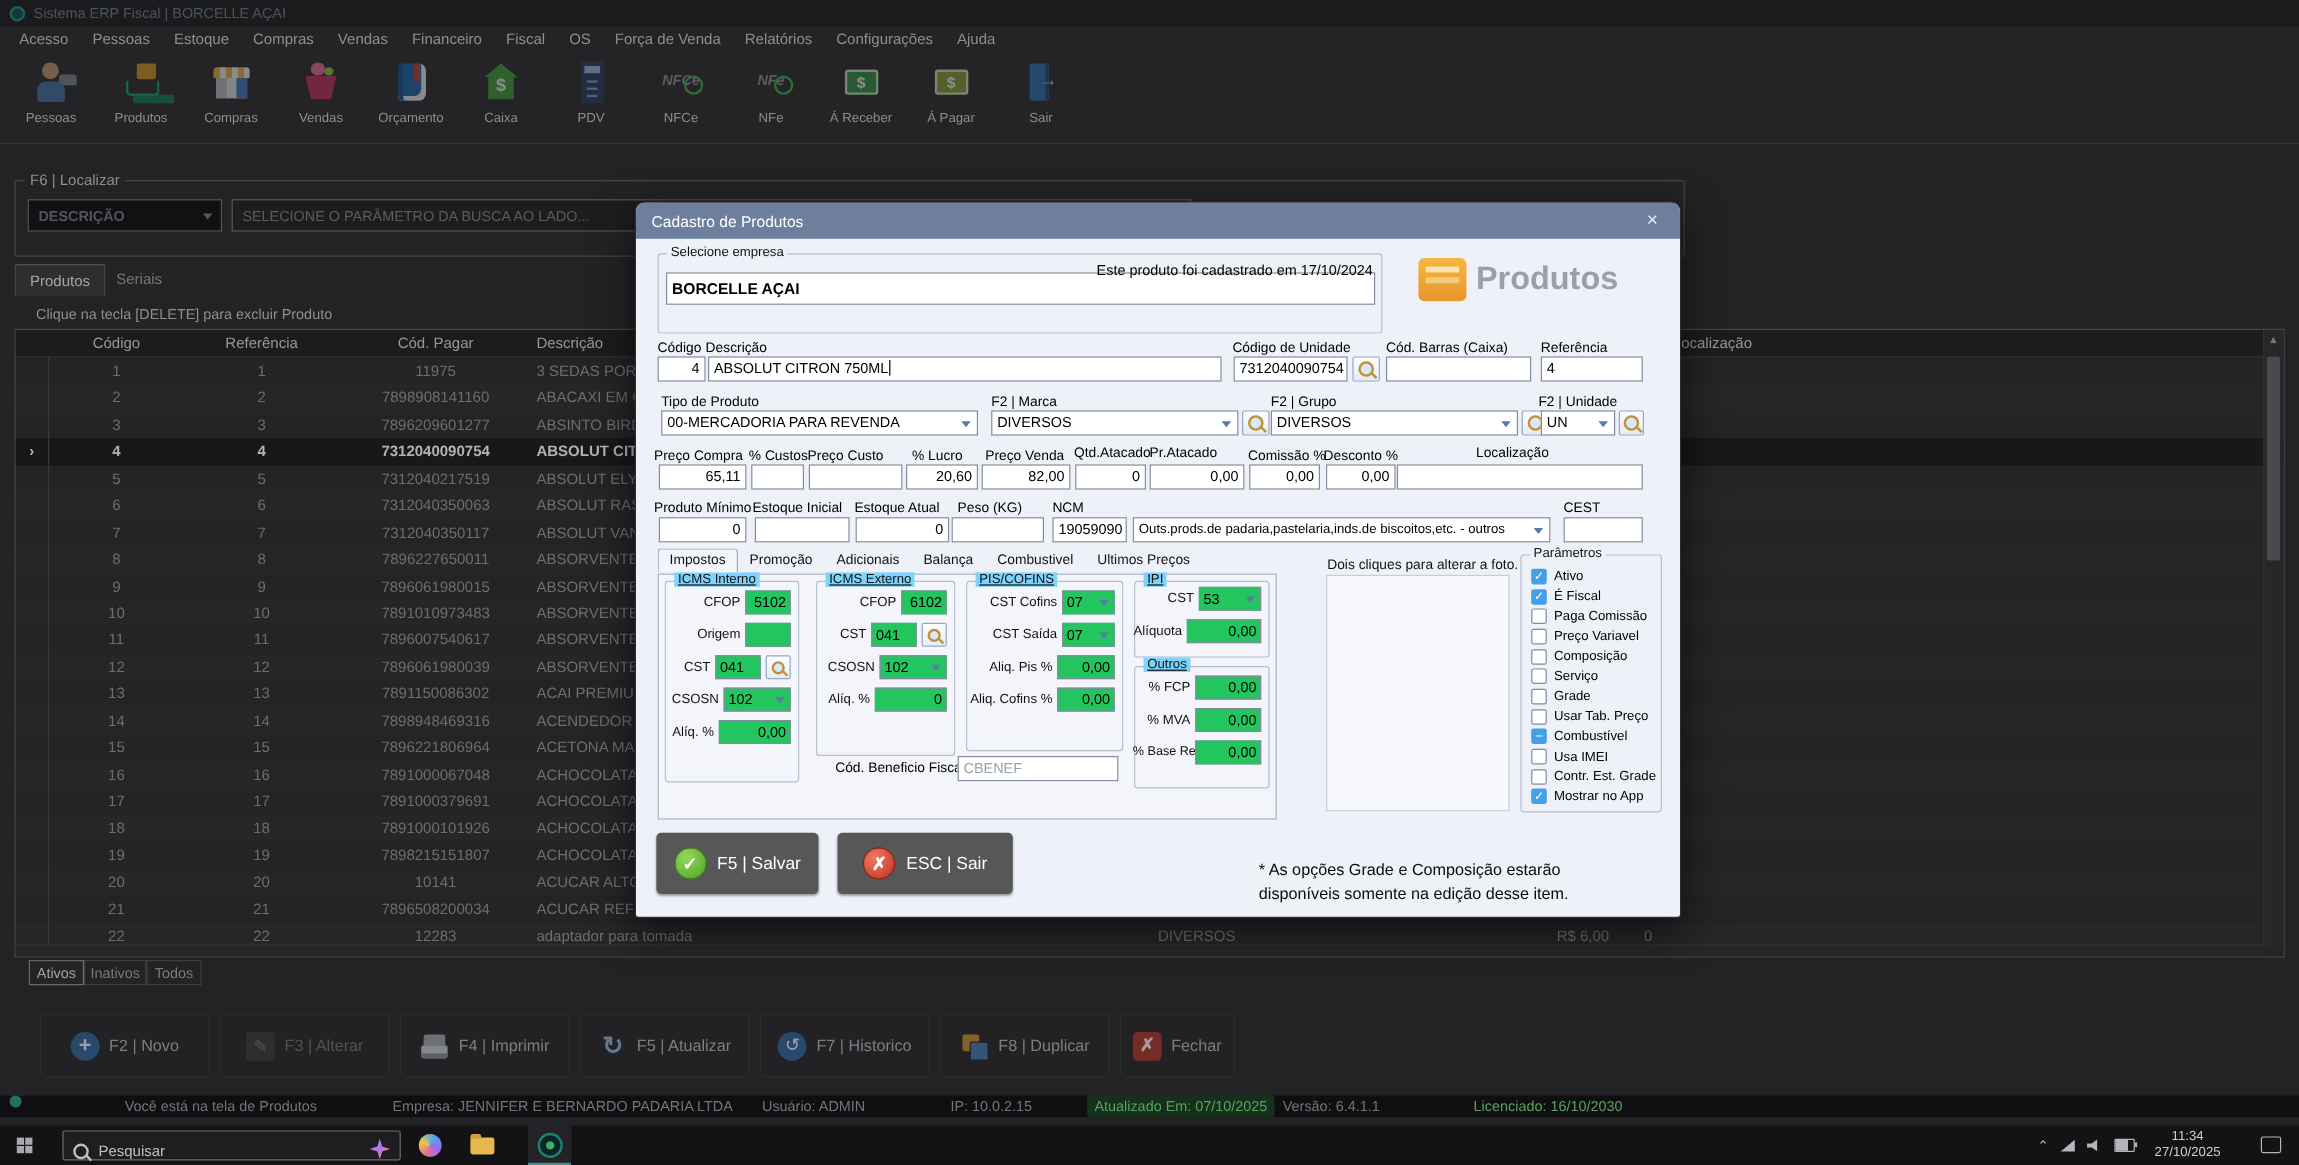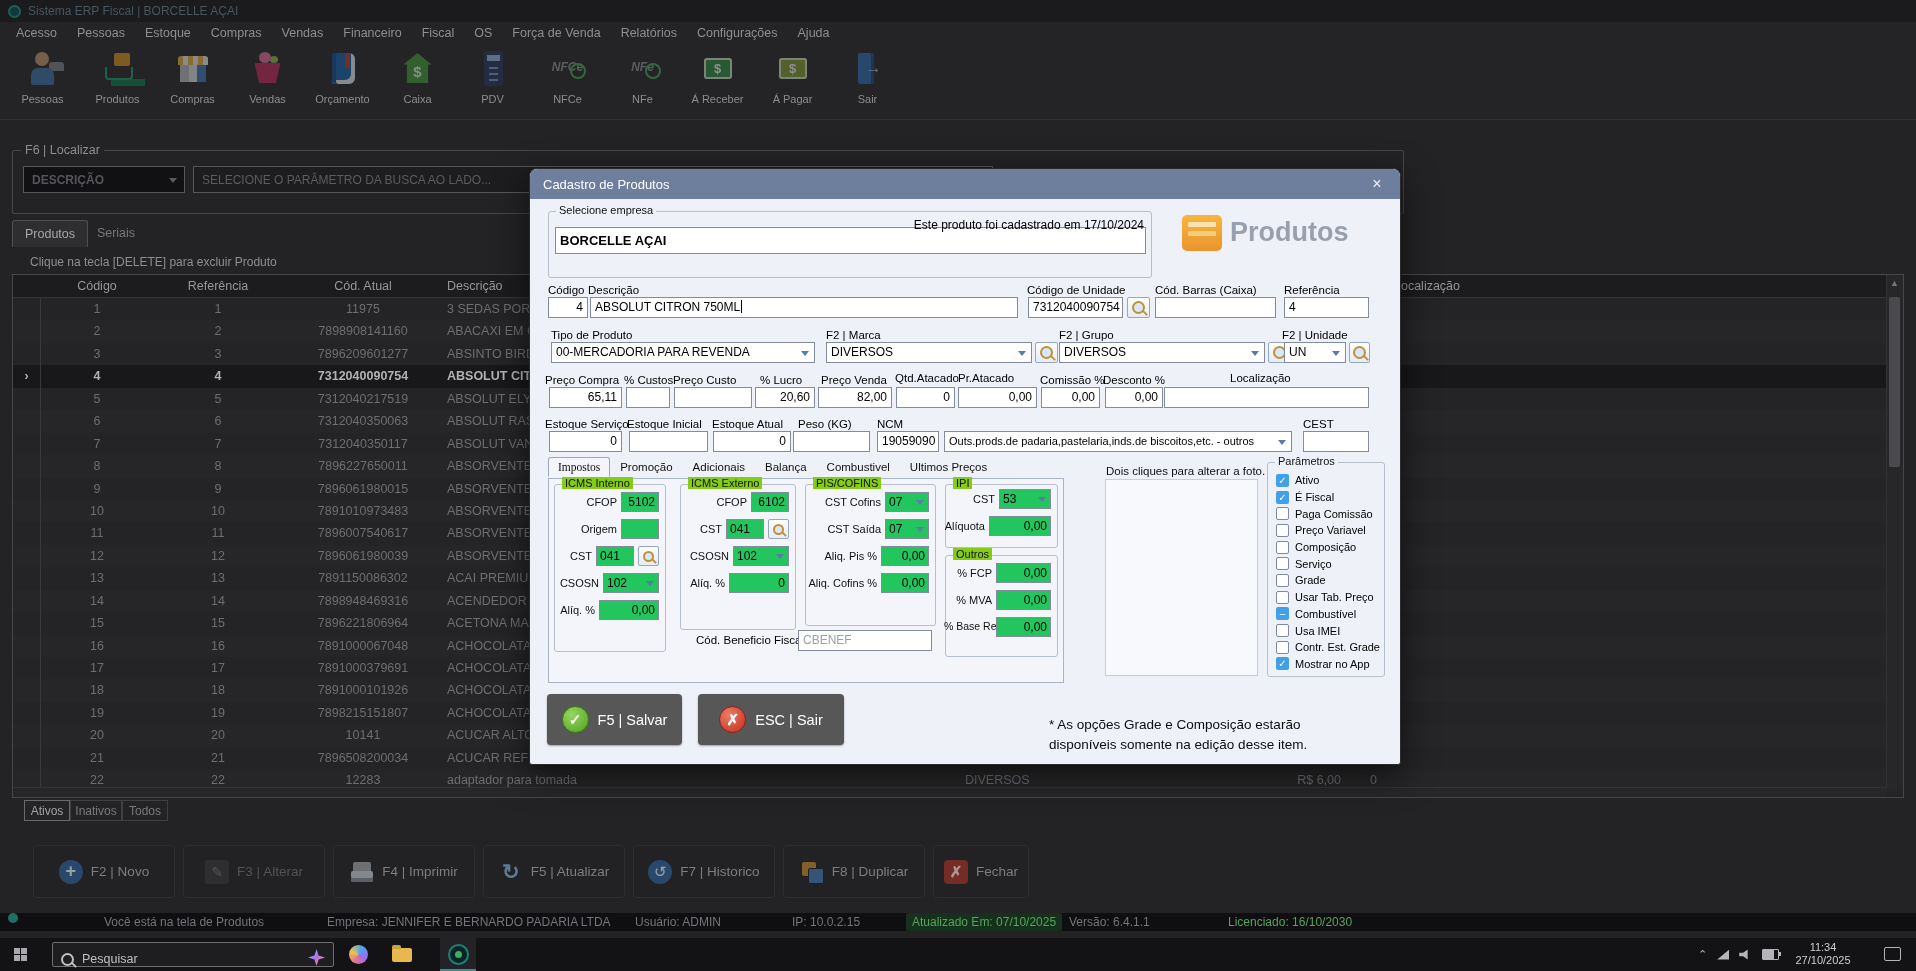--- a/index.html
+++ b/index.html
@@ -128,41 +128,41 @@
   .notif{position:absolute;top:9px;width:15px;height:12px;border:1px solid #b5b5b9;border-radius:2px;}
 
   
   .dialog{position:absolute;left:529px;top:168px;width:872px;height:597px;background:#eef1f8;border:1px solid #2c2c2e;border-radius:8px 8px 3px 3px;box-shadow:0 10px 34px rgba(0,0,0,.6);box-sizing:border-box;}
   .dtitle{position:absolute;left:0;top:0;width:100%;height:30px;background:#6e7f9e;border-radius:7px 7px 0 0;display:flex;align-items:center;padding-left:13px;box-sizing:border-box;}
   .dtitle span{color:#fff;font-size:13px;}
   .dclose{position:absolute;right:12px;top:5px;width:22px;height:20px;color:#edf1f8;font-size:16px;text-align:center;line-height:20px;}
 
   .grp{position:absolute;border:1px solid #b6bfce;border-radius:3px;box-sizing:border-box;}
   .glab{position:absolute;top:-8px;left:7px;background:#eef1f8;padding:0 3px;font-size:11px;color:#111;white-space:nowrap;}
-  .on-panel .glab{background:#84cc16;}
+  .on-panel .glab{background:#7dd3fc;text-decoration:underline;}
 
   .dlbl{position:absolute;font-size:11.5px;color:#000;white-space:nowrap;}
   .dinp{position:absolute;background:#fff;border:1px solid #828c9e;font-size:12px;color:#000;line-height:19px;padding:0 4px;box-sizing:border-box;height:21px;white-space:nowrap;overflow:hidden;}
   .num{text-align:right;}
   .dsel{padding-right:15px;}
   .dsel::after{content:"";position:absolute;right:5px;top:8px;border-left:4px solid transparent;border-right:4px solid transparent;border-top:5px solid #5c79a8;}
   .caret{display:inline-block;width:1px;height:13px;background:#000;vertical-align:-2px;margin-left:1px;}
   .mag{position:absolute;width:23px;height:21px;background:linear-gradient(#fdfdfe,#e6ecf5);border:1px solid #93a7c7;border-radius:2px;display:flex;align-items:center;justify-content:center;box-sizing:border-box;}
   .lens{width:9px;height:9px;border:2px solid #c09135;border-radius:50%;background:#d8e8f8;position:relative;}
   .lens::after{content:"";position:absolute;width:6px;height:2px;background:#c09135;transform:rotate(45deg);right:-5px;bottom:-2px;}
   .placeholder{color:#9aa0aa;}
 
   .reg-note{position:absolute;left:0;top:49px;width:614px;text-align:right;font-size:12px;color:#000;}
   .prod-head-ic{position:absolute;left:652px;top:46px;width:40px;height:36px;background:linear-gradient(#f6b63e,#e9952c);border-radius:5px;}
   .prod-head-ic::before{content:"";position:absolute;left:6px;top:7px;width:28px;height:5px;background:#fae3ae;border-radius:1px;box-shadow:0 9px 0 #f3cd7d;}
   .prod-head-title{position:absolute;left:700px;top:48px;font-size:27px;font-weight:bold;color:#99a0ad;}
 
   .dtabs{position:absolute;left:18px;top:288px;display:flex;}
   .dtab{padding:3px 9px;font-size:11.5px;color:#111;border:1px solid transparent;white-space:nowrap;}
-  .dtab.sel{background:#f3f5fa;border-color:#9aa7bd;border-bottom-color:#f3f5fa;border-radius:3px 3px 0 0;position:relative;z-index:3;font-family:Liberation Serif, serif;}
+  .dtab.sel{background:#f3f5fa;border-color:#9aa7bd;border-bottom-color:#f3f5fa;border-radius:3px 3px 0 0;position:relative;z-index:3;}
   .dpanel{position:absolute;left:18px;top:309px;width:516px;height:205px;background:#f3f5fa;border:1px solid #a9b4c6;box-sizing:border-box;z-index:1;}
 
   .grow{display:flex;align-items:center;justify-content:flex-end;margin:7px 6px 0 0;gap:4px;}
   .grl{font-size:11px;color:#111;text-align:right;white-space:nowrap;}
   .grl.two{width:48px;font-size:10.5px;line-height:1.1;}
   .ginp{background:#22c55e;border:1px solid #828c9e;height:20px;font-size:12px;color:#000;line-height:18px;padding:0 3px;box-sizing:border-box;flex:none;overflow:hidden;white-space:nowrap;}
   .gsel{position:relative;padding-right:14px;}
   .gsel::after{content:"";position:absolute;right:4px;top:7px;border-left:4px solid transparent;border-right:4px solid transparent;border-top:5px solid #5c79a8;}
   .w38{width:38px;} .w44{width:44px;} .w48{width:48px;} .w52{width:52px;} .w55{width:55px;} .w56{width:56px;} .w60{width:60px;} .w62{width:62px;}
   .magS{width:21px;height:20px;background:linear-gradient(#fdfdfe,#e6ecf5);border:1px solid #93a7c7;border-radius:2px;display:flex;align-items:center;justify-content:center;box-sizing:border-box;flex:none;}
@@ -277,21 +277,21 @@
   <div class="vtab dim" style="left:88px;top:220px;width:56px;">
       <span>Seriais</span>
     </div>
 
   <div class="del-hint">Clique na tecla [DELETE] para excluir Produto</div>
 
   <div class="grid">
     <div class="ghead">
       <span class="c-cod">Código</span>
       <span class="c-ref">Referência</span>
-      <span class="c-bar">Cód. Atual</span>
+      <span class="c-bar">Cód. Pagar</span>
       <span class="c-des">Descrição</span>
       <span class="h-loc">Localização</span>
     </div>
     <div id="rows">
         <div class="trow">
           <span class="c-gut"></span>
           <span class="c-cod">1</span>
           <span class="c-ref">1</span>
           <span class="c-bar">11975</span>
           <span class="c-des">3 SEDAS POR 10</span>
@@ -656,21 +656,21 @@
     <div class="dinp num" style="left:366px;top:218px;width:59px;">0</div>
     <span class="dlbl" style="left:428px;top:203px;">Pr.Atacado</span>
     <div class="dinp num" style="left:428px;top:218px;width:79px;">0,00</div>
     <span class="dlbl" style="left:510px;top:205px;">Comissão %</span>
     <div class="dinp num" style="left:511px;top:218px;width:59px;">0,00</div>
     <span class="dlbl" style="left:573px;top:205px;">Desconto %</span>
     <div class="dinp num" style="left:575px;top:218px;width:58px;">0,00</div>
     <span class="dlbl" style="left:700px;top:203px;">Localização</span>
     <div class="dinp" style="left:634px;top:218px;width:205px;"></div>
 
-    <span class="dlbl" style="left:15px;top:249px;">Estoque Serviço</span>
+    <span class="dlbl" style="left:15px;top:249px;">Produto Mínimo</span>
     <div class="dinp num" style="left:19px;top:262px;width:73px;">0</div>
     <span class="dlbl" style="left:97px;top:249px;">Estoque Inicial</span>
     <div class="dinp num" style="left:99px;top:262px;width:79px;"></div>
     <span class="dlbl" style="left:182px;top:249px;">Estoque Atual</span>
     <div class="dinp num" style="left:183px;top:262px;width:78px;">0</div>
     <span class="dlbl" style="left:268px;top:249px;">Peso (KG)</span>
     <div class="dinp num" style="left:263px;top:262px;width:77px;"></div>
     <span class="dlbl" style="left:347px;top:249px;">NCM</span>
     <div class="dinp" style="left:347px;top:262px;width:62px;">19059090</div>
     <div class="dinp dsel" style="left:414px;top:262px;width:348px;font-size:11px;">Outs.prods.de padaria,pastelaria,inds.de biscoitos,etc. - outros</div>

